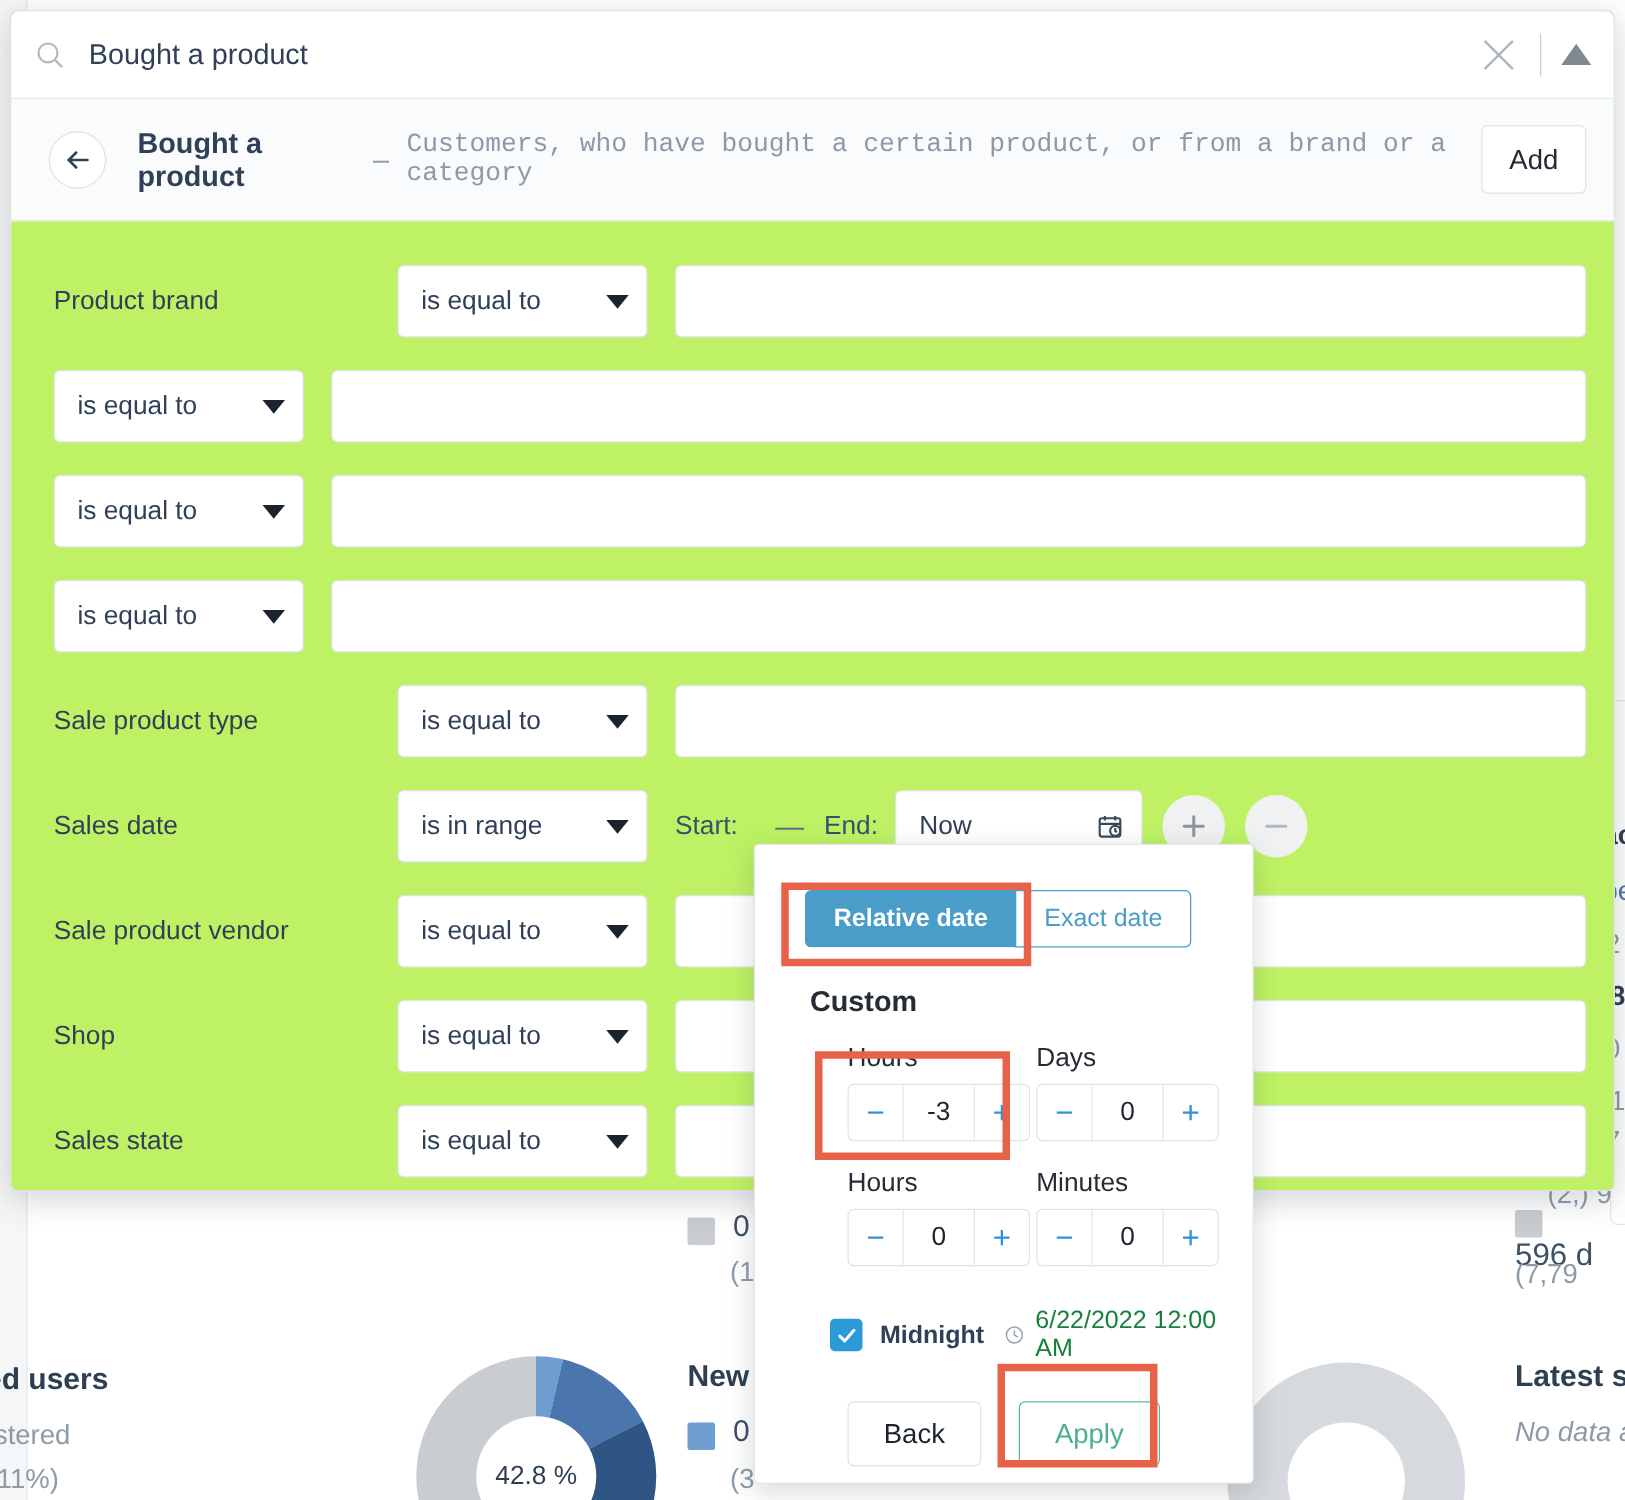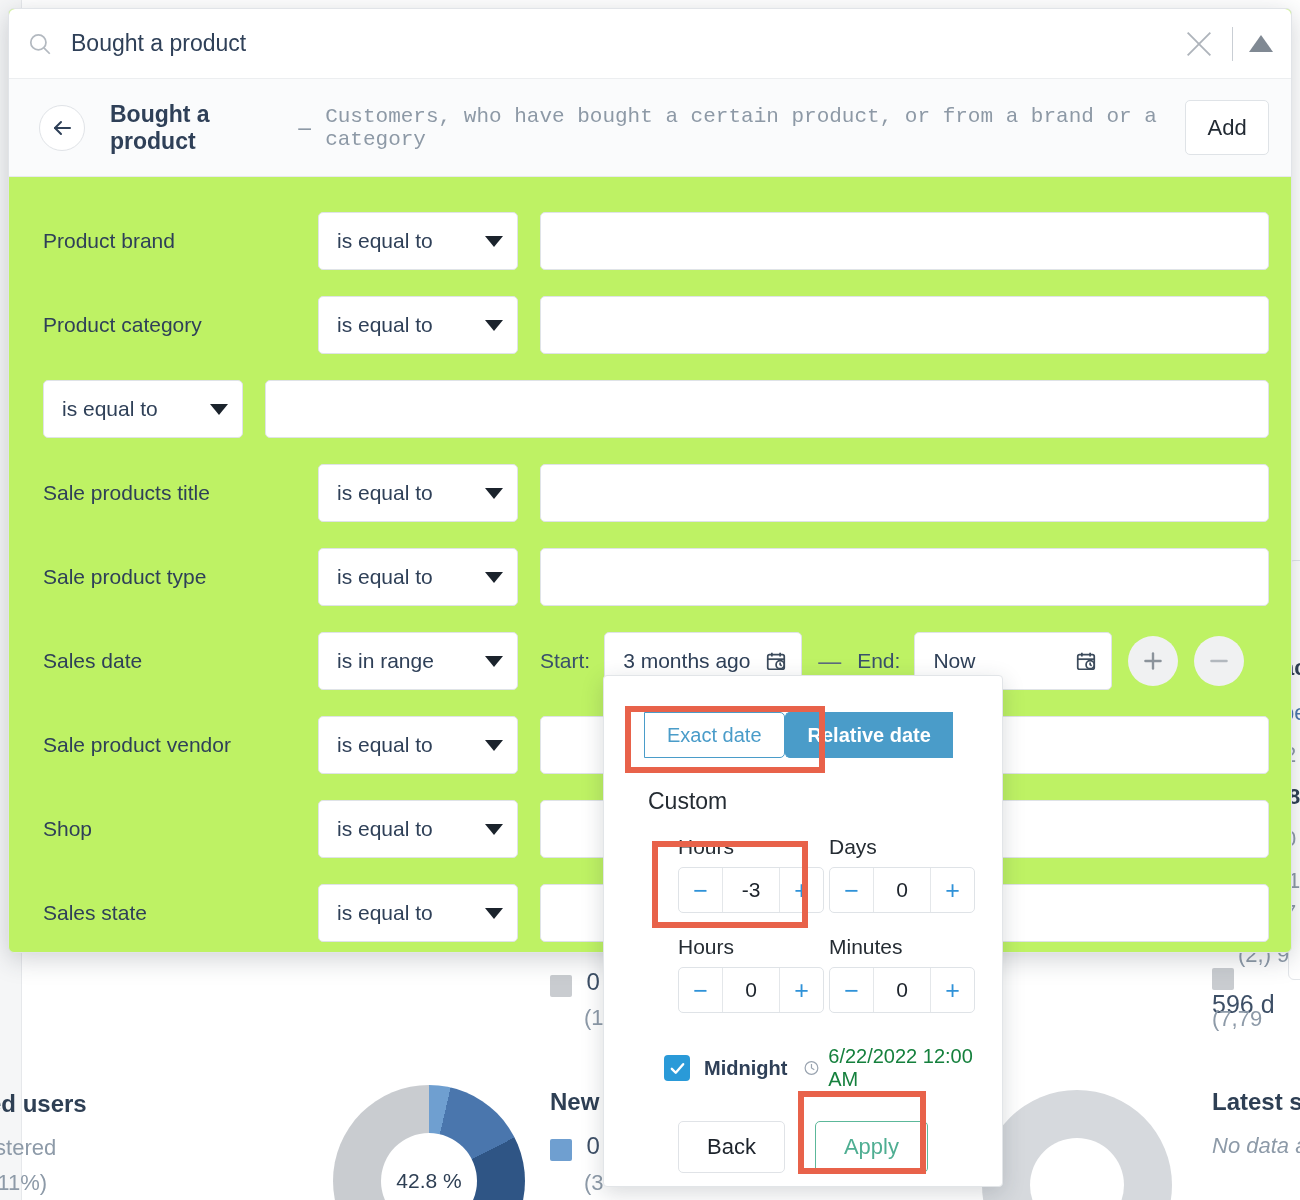--- a/index.html
+++ b/index.html
@@ -121,21 +121,21 @@
 
   .tabs { display:flex; margin: 18px 0 0 18px; }
   .tab {
     height:46px; padding: 0 22px; display:flex; align-items:center;
     font-size:20px; cursor:pointer; border:1px solid #4a9cc9;
   }
   .tab.active { background:#4a9cc9; color:#fff; font-weight:bold;
     border-radius:5px 0 0 5px; border-right:none; }
   .tab.inactive { background:#fff; color:#4a9cc9; border-radius:0 5px 5px 0; }
 
-  .custom-label { margin: 30px 0 0 22px; font-size:23px; color:#252c33; }
+  .custom-label { margin: 30px 0 0 22px; font-size:23px; color:#252c33;font-weight:bold; }
 
   .steppers { margin: 20px 0 0 52px; }
   .stepper-grid { display:flex; }
   .stepper-col { width:172px; }
   .stepper-label { font-size:21px; color:#252c33; margin-bottom:8px; }
   .stepper {
     display:flex; width:146px; height:46px; border:1px solid #dfe3e7;
     border-radius:5px; overflow:hidden; background:#fff;
   }
   .st-btn { width:44px; display:flex;align-items:center;justify-content:center;
@@ -259,38 +259,36 @@
       <div class="row">
         <div class="row-label">Product brand</div>
         <div class="select">
           <span class="select-val">is equal to</span>
           <span class="caret"></span>
         </div>
         <div class="text-input"></div>
       </div>
 
       <div class="row">
-        <div class="row-label">Product category</div>
-        <div class="select">
-          <span class="select-val">is equal to</span>
-          <span class="caret"></span>
-        </div>
-        <div class="text-input"></div>
-      </div>
-
-      <div class="row">
-        <div class="select">
-          <span class="select-val">is equal to</span>
-          <span class="caret"></span>
-        </div>
-        <div class="text-input"></div>
-      </div>
-
-      <div class="row">
-        <div class="row-label">Sale products title</div>
+        <div class="select">
+          <span class="select-val">is equal to</span>
+          <span class="caret"></span>
+        </div>
+        <div class="text-input"></div>
+      </div>
+
+      <div class="row">
+        <div class="select">
+          <span class="select-val">is equal to</span>
+          <span class="caret"></span>
+        </div>
+        <div class="text-input"></div>
+      </div>
+
+      <div class="row">
         <div class="select">
           <span class="select-val">is equal to</span>
           <span class="caret"></span>
         </div>
         <div class="text-input"></div>
       </div>
 
       <div class="row">
         <div class="row-label">Sale product type</div>
         <div class="select">
@@ -301,31 +299,20 @@
       </div>
 
       <div class="row">
         <div class="row-label strong">Sales date</div>
         <div class="select">
           <span class="select-val">is in range</span>
           <span class="caret"></span>
         </div>
         <div class="range-wrap">
           <span class="range-label">Start:</span>
-          <div class="date-input">
-            <span class="dv">3 months ago</span>
-            <svg width="22" height="22" viewBox="0 0 24 24" fill="none" stroke="#3c4b5c" stroke-width="1.9">
-              <rect x="3" y="5" width="18" height="16" rx="2"></rect>
-                <line x1="3" y1="10" x2="21" y2="10"></line>
-              <line x1="7.5" y1="3" x2="7.5" y2="7"></line>
-                <line x1="16.5" y1="3" x2="16.5" y2="7"></line>
-              <circle cx="16.5" cy="16" r="4.4" fill="#fff"></circle>
-                <polyline points="16.5,13.6 16.5,16 18.2,17.2"></polyline>
-            </svg>
-          </div>
           <span class="dash-sep">—</span>
           <span class="range-label">End:</span>
           <div class="date-input">
             <span class="dv">Now</span>
             <svg width="22" height="22" viewBox="0 0 24 24" fill="none" stroke="#3c4b5c" stroke-width="1.9">
               <rect x="3" y="5" width="18" height="16" rx="2"></rect>
                 <line x1="3" y1="10" x2="21" y2="10"></line>
               <line x1="7.5" y1="3" x2="7.5" y2="7"></line>
                 <line x1="16.5" y1="3" x2="16.5" y2="7"></line>
               <circle cx="16.5" cy="16" r="4.4" fill="#fff"></circle>
@@ -372,22 +359,22 @@
         </div>
         <div class="text-input"></div>
       </div>
 
     </div>
   </div>
 
   <div class="date-pop">
 
     <div class="tabs">
+      <div class="tab active">Relative date</div>
       <div class="tab inactive">Exact date</div>
-      <div class="tab active">Relative date</div>
     </div>
 
     <div class="custom-label">Custom</div>
 
     <div class="steppers">
       <div class="stepper-grid">
         <div class="stepper-col">
           <div class="stepper-label">Hours</div>
           <div class="stepper">
             <div class="st-btn l">−</div>

